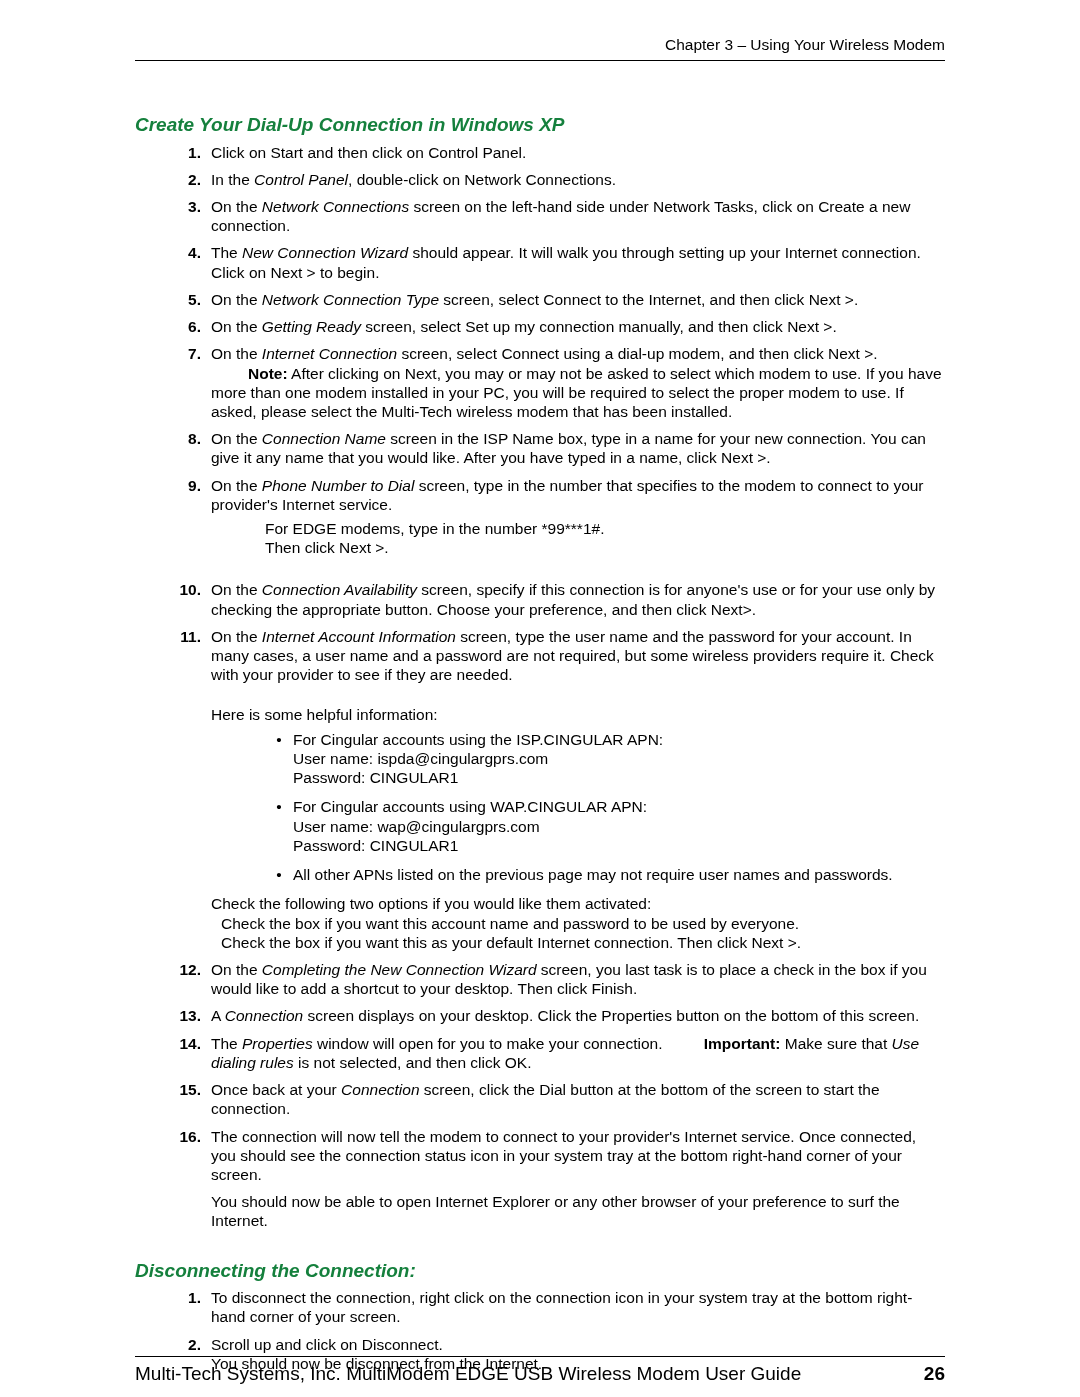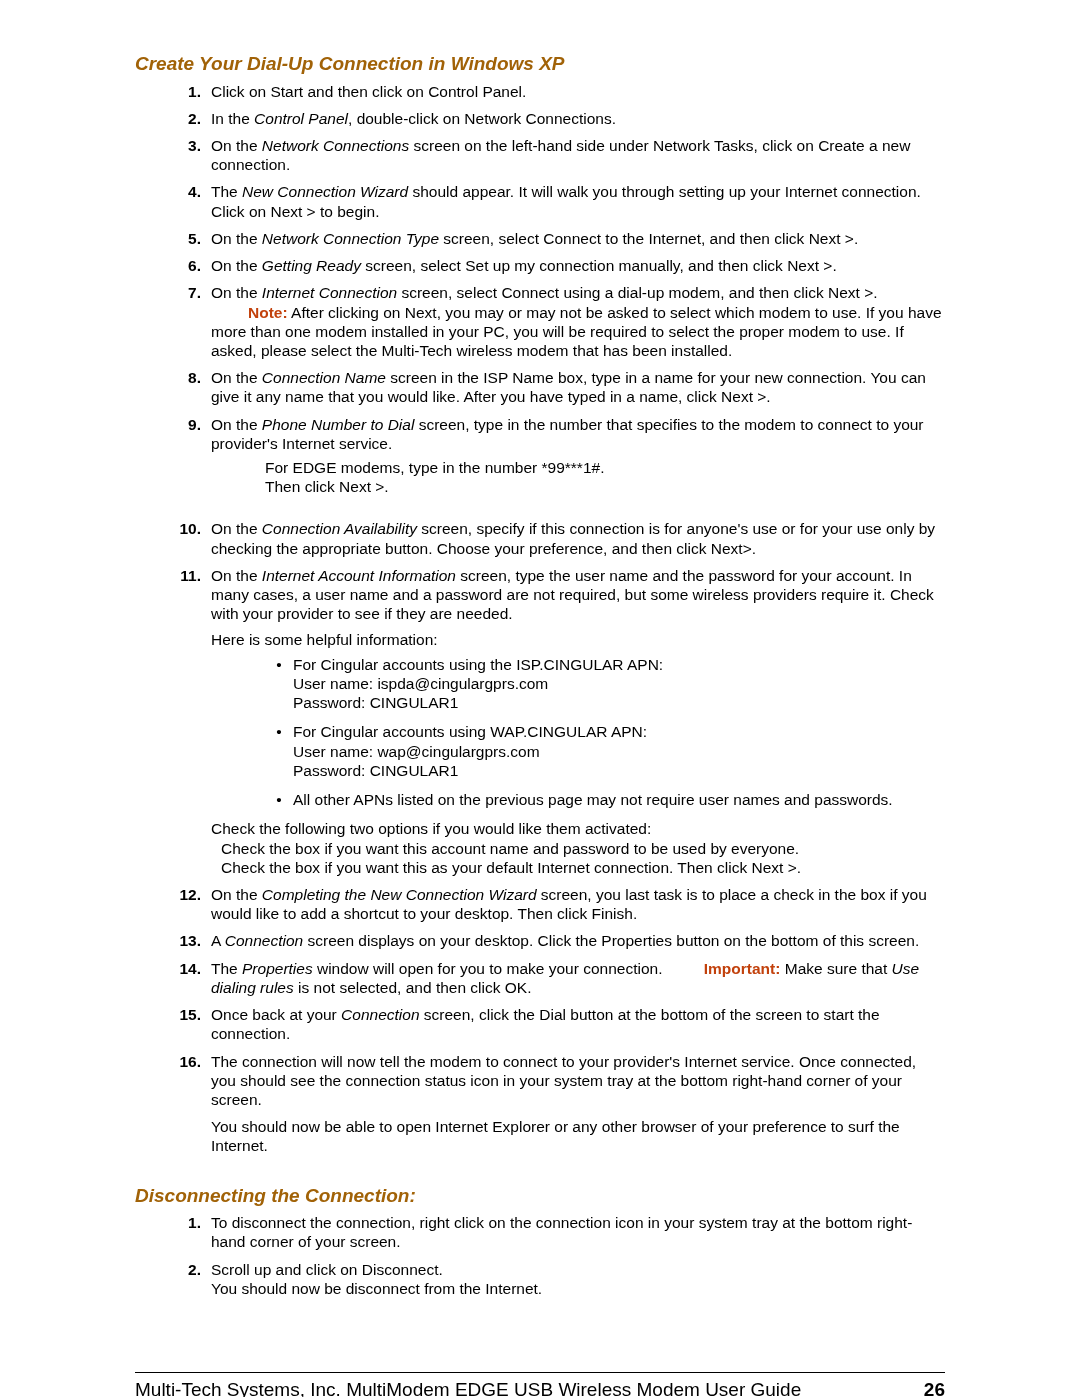--- a/index.html
+++ b/index.html
@@ -22,21 +22,21 @@
     padding: 0 0 6px 0;
     text-align: right;
     font-size: 15.5px;
   }
   .content {
     margin: 52px 135px 0 135px;
     font-size: 15.5px;
     line-height: 1.24;
   }
   .section-heading {
-    color: #a16207;
+    color: #15803d;
     font-weight: bold;
     font-style: italic;
     font-size: 19px;
     margin: 0 0 6px 0;
   }
   .section-heading.second { margin-top: 28px; }
   ol.numlist {
     list-style: none;
     margin: 0;
     padding: 0;
@@ -52,21 +52,21 @@
     flex: 0 0 58px;
     text-align: right;
     font-weight: bold;
     padding-right: 10px;
     box-sizing: border-box;
     margin-left: 18px;
   }
   .litext { flex: 1; }
   .b { font-weight: normal; }
   .i { font-style: italic; }
-  .note { font-weight: bold; color: #c2410c; padding-left: 37px; }
+  .note { font-weight: bold; color: #000000; padding-left: 37px; }
   .indent-block {
     margin: 5px 0 15px 54px;
   }
   .sub-indent2 { margin-left: 10px; }
   .bullets {
     list-style: none;
     margin: 6px 0 6px 54px;
     padding: 0;
   }
   .bullets > li {
@@ -87,20 +87,21 @@
     bottom: 48px;
     left: 0; right: 0;
   }
   .page-num { font-weight: bold; }
 </style>
 </head>
 <body>
 
 <div class="page">
 
+  <div class="header-line">Chapter 3 – Using Your Wireless Modem</div>
 
   <div class="content">
 
     <div class="section-heading">Create Your Dial-Up Connection in Windows XP</div>
 
     <ol class="numlist">
 
       <li>
         <span class="num">1.</span>
         <span class="litext"><span>Click on </span><span class="b">Start</span><span> and then click on </span><span class="b">Control Panel</span><span>.</span></span>
@@ -154,21 +155,21 @@
 
       <li>
         <span class="num">10.</span>
         <span class="litext"><span>On the </span><span class="i">Connection Availability</span><span> screen, specify if this connection is for anyone's use or for your use only by checking the appropriate button. Choose your preference, and then click </span><span class="b">Next&gt;</span><span>.</span></span>
       </li>
 
       <li>
         <span class="num">11.</span>
         <span class="litext">
           <span>On the </span><span class="i">Internet Account Information</span><span> screen, type the user name and the password for your account. In many cases, a user name and a password are not required, but some wireless providers require it. Check with your provider to see if they are needed.</span>
-          <div style="margin-top:6px;" class="b">Here is some helpful information:</div>
+          <div style="margin-top:20px;" class="b">Here is some helpful information:</div>
           <ul class="bullets">
             <li>
               <span class="bullet-dot">•</span>
               <span class="btext">
                 <span class="b">For Cingular accounts using the ISP.CINGULAR APN:</span><br>
                 <span>User name: ispda@cingulargprs.com</span><br>
                 <span>Password: CINGULAR1</span>
               </span>
             </li>
             <li>

